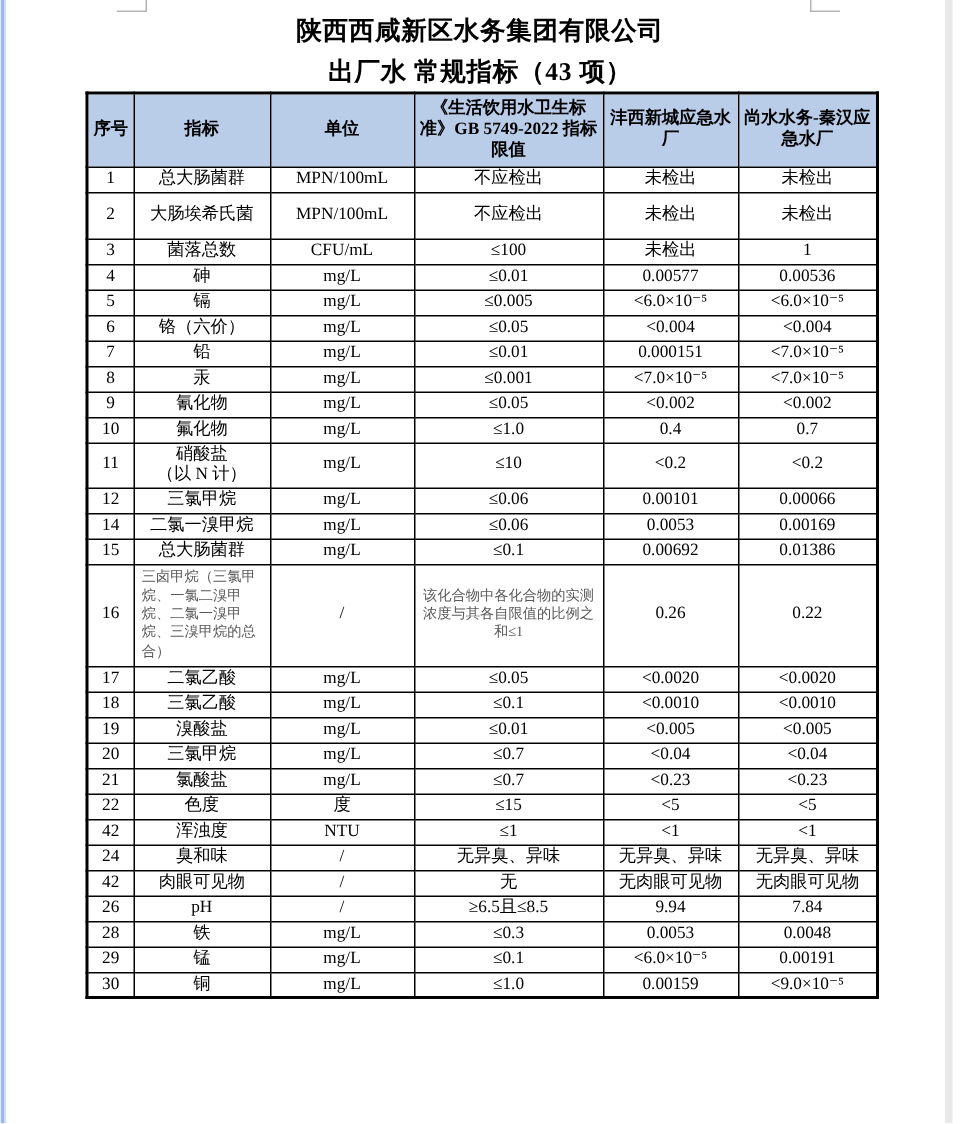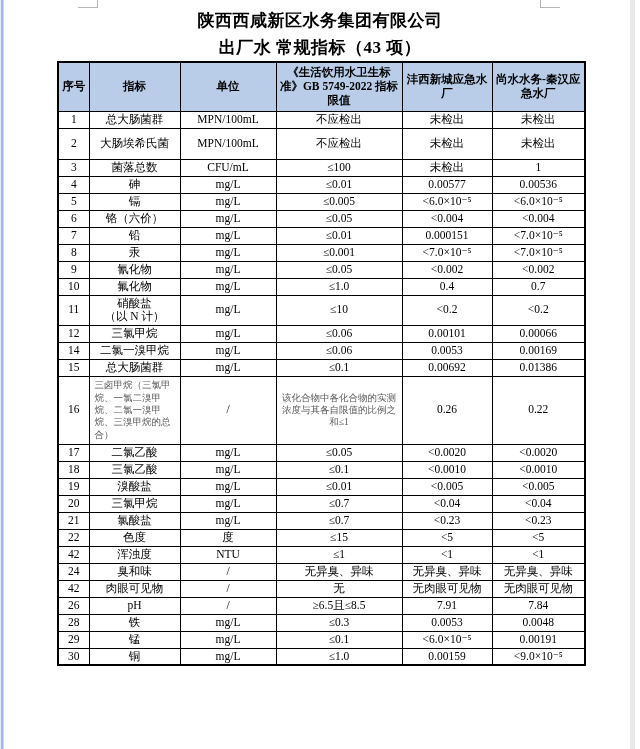--- a/index.html
+++ b/index.html
@@ -297,21 +297,21 @@
         <td>/</td>
         <td>无</td>
         <td>无肉眼可见物</td>
         <td>无肉眼可见物</td>
       </tr>
       <tr class="row-26">
         <td>26</td>
         <td>pH</td>
         <td>/</td>
         <td>≥6.5且≤8.5</td>
-        <td>7.91</td>
+        <td>9.94</td>
         <td>7.84</td>
       </tr>
       <tr class="row-28">
         <td>28</td>
         <td>铁</td>
         <td>mg/L</td>
         <td>≤0.3</td>
         <td>0.0053</td>
         <td>0.0048</td>
       </tr>

